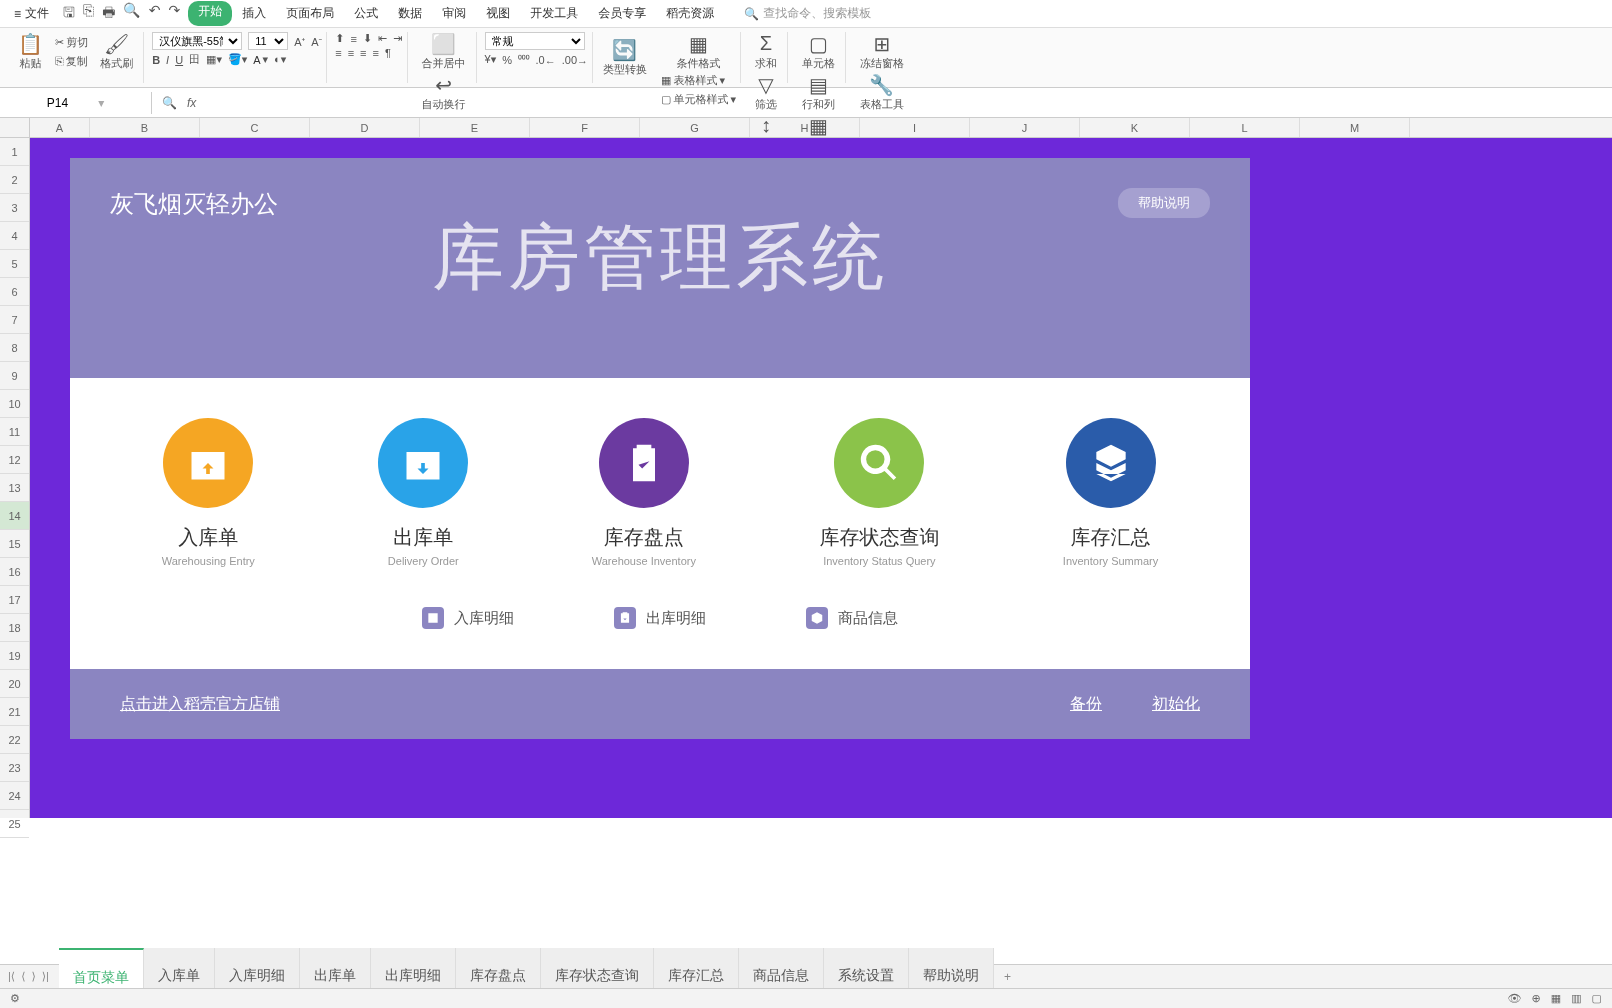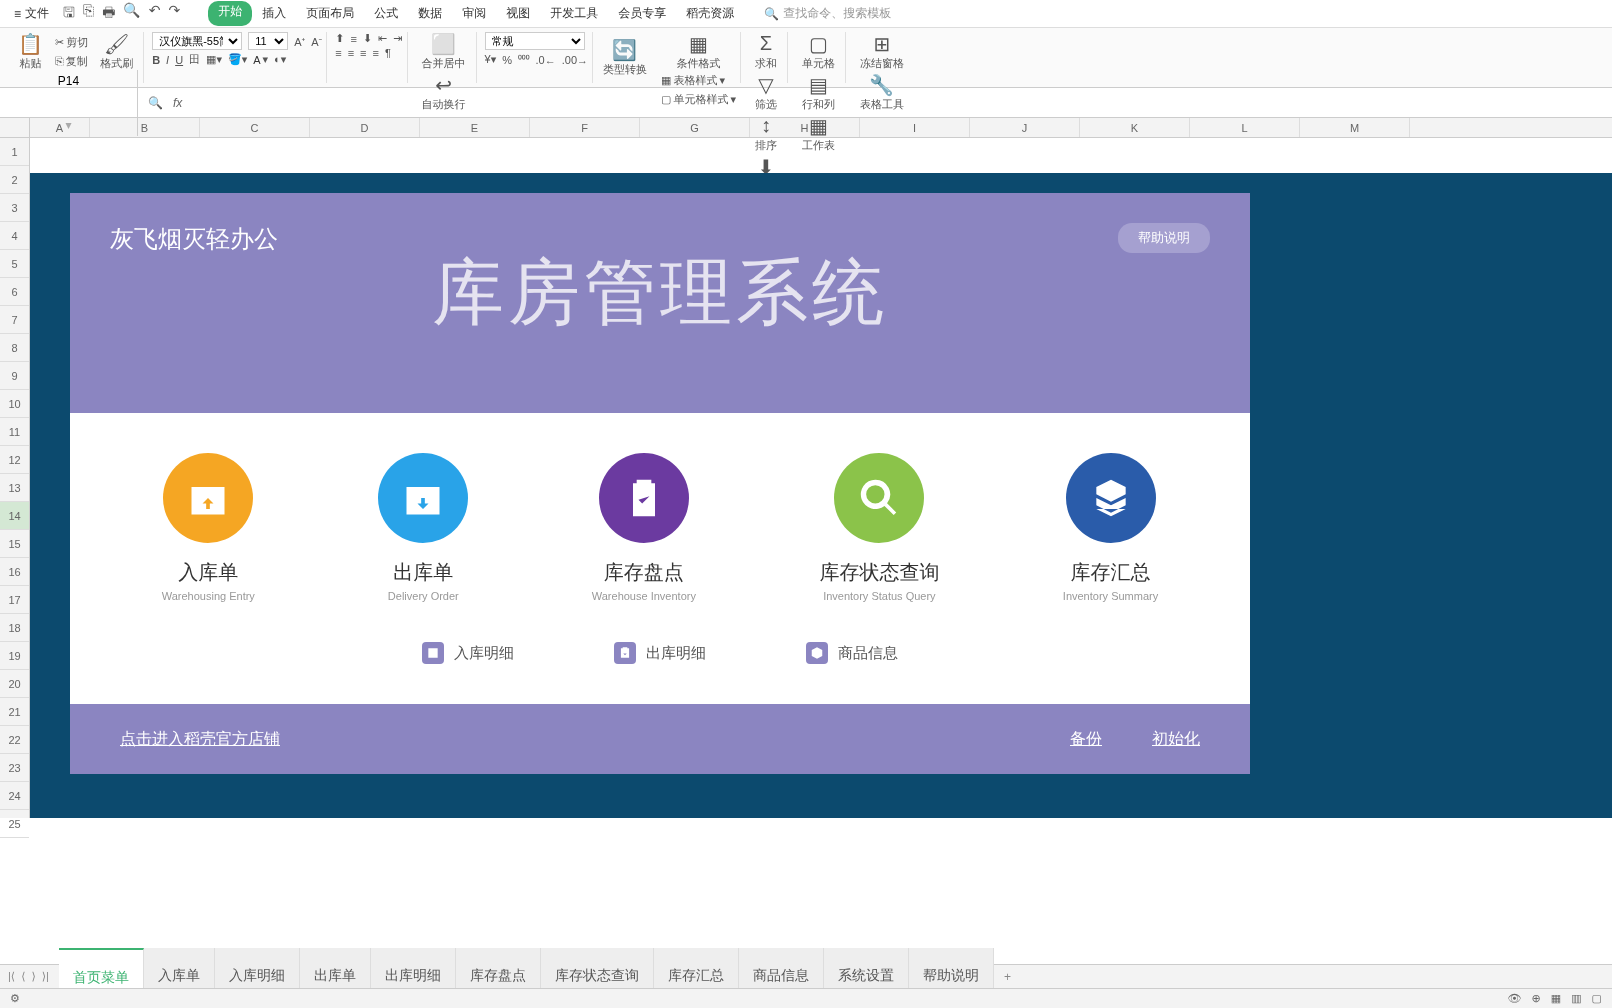--- a/index.html
+++ b/index.html
@@ -3,53 +3,53 @@
 <meta charset="utf-8">
 <style>
 * { margin: 0; padding: 0; box-sizing: border-box; font-family: "Microsoft YaHei", sans-serif; }
 body { background: #fff; width: 1612px; height: 1008px; overflow: hidden; position: relative; }
 
 
 .menubar { height: 28px; display: flex; align-items: center; padding: 0 6px; gap: 0; border-bottom: 1px solid #ddd; }
 .menubar .file-btn { display: flex; align-items: center; gap: 4px; padding: 0 8px; font-size: 12px; color: #333; }
 .menubar .qat { display: flex; gap: 8px; margin-left: 6px; }
 .menubar .qat span { font-size: 14px; color: #555; cursor: pointer; }
-.menubar .tabs { display: flex; gap: 0; margin-left: 28px; }
+.menubar .tabs { display: flex; gap: 0; margin-left: 8px; }
 .menubar .tab { padding: 4px 10px; font-size: 12px; color: #333; cursor: pointer; }
 .menubar .tab.active { background: #3cb371; color: #fff; border-radius: 10px; padding: 2px 10px; }
 .menubar .search { margin-left: 20px; font-size: 12px; color: #999; display: flex; align-items: center; gap: 4px; }
 
 
 .ribbon { height: 60px; display: flex; align-items: center; padding: 4px 8px; gap: 4px; border-bottom: 1px solid #ccc; background: #fafafa; }
 .ribbon-group { display: flex; flex-direction: column; justify-content: flex-start; gap: 2px; padding: 0 4px; border-right: 1px solid #e0e0e0; height: 100%; }
 .ribbon-group.noborder { border-right: none; }
 .rg-row { display: flex; gap: 6px; align-items: center; }
 .rg-item { font-size: 11px; color: #555; display: flex; align-items: center; gap: 2px; }
 .rg-big { display: flex; flex-direction: column; align-items: center; font-size: 11px; color: #555; padding: 0 6px; cursor: pointer; }
 .rg-big .ico { font-size: 20px; height: 24px; }
 .font-select { border: 1px solid #ccc; font-size: 11px; padding: 1px 2px; background: #fff; }
 .font-name { width: 90px; }
 .font-size { width: 40px; }
 
 
 .formula-bar { height: 30px; display: flex; align-items: center; border-bottom: 1px solid #ccc; }
-.name-box { width: 138px; border-right: 1px solid #ccc; text-align: center; font-size: 12px; padding: 4px; display:flex; align-items:center; justify-content:center; gap:30px;flex-direction:column;}
+.name-box { width: 152px; border-right: 1px solid #ccc; text-align: center; font-size: 12px; padding: 4px; display:flex; align-items:center; justify-content:center; gap:30px;}
 .fx-area { display: flex; align-items: center; gap: 10px; padding: 0 10px; font-size: 12px; color: #666; flex:1; }
 
 
 .col-headers { height: 20px; display: flex; background: #f3f3f3; border-bottom: 1px solid #ccc; }
 .corner { width: 30px; border-right: 1px solid #ccc; }
 .ch { border-right: 1px solid #ddd; text-align: center; font-size: 11px; color: #666; line-height: 20px; }
 
 
 .grid-area { display: flex; height: 680px; }
 .row-headers { width: 30px; background: #f3f3f3; border-right: 1px solid #ccc; }
 .rh { height: 28px; border-bottom: 1px solid #ddd; text-align: center; font-size: 11px; color: #666; line-height: 28px; }
 .rh.sel { background: #d4e8d4; }
-.canvas { flex: 1; position: relative; background: #0c4a6e; overflow: hidden; margin-top: 35px; }
+.canvas { flex: 1; position: relative; background: #6d28d9; overflow: hidden; }
 
 
 .dash { position: absolute; left: 40px; top: 20px; width: 1180px; }
 .dash-header { background: #8b85c1; height: 220px; position: relative; padding: 30px 40px; }
 .dash-brand { color: #fff; font-size: 24px; font-weight: 300; }
 .dash-title { color: #e5e3f0; font-size: 72px; font-weight: 300; text-align: center; margin-top: -10px; letter-spacing: 4px; }
 .dash-sub { color: #d5d2e8; font-size: 16px; text-align: center; margin-top: 10px; }
 .dash-help { position: absolute; right: 40px; top: 30px; background: #a5a0d0; color: #fff; padding: 6px 20px; border-radius: 14px; font-size: 13px; }
 .dash-body { background: #fff; padding: 40px 30px; }
 .dash-icons { display: flex; justify-content: space-around; }

